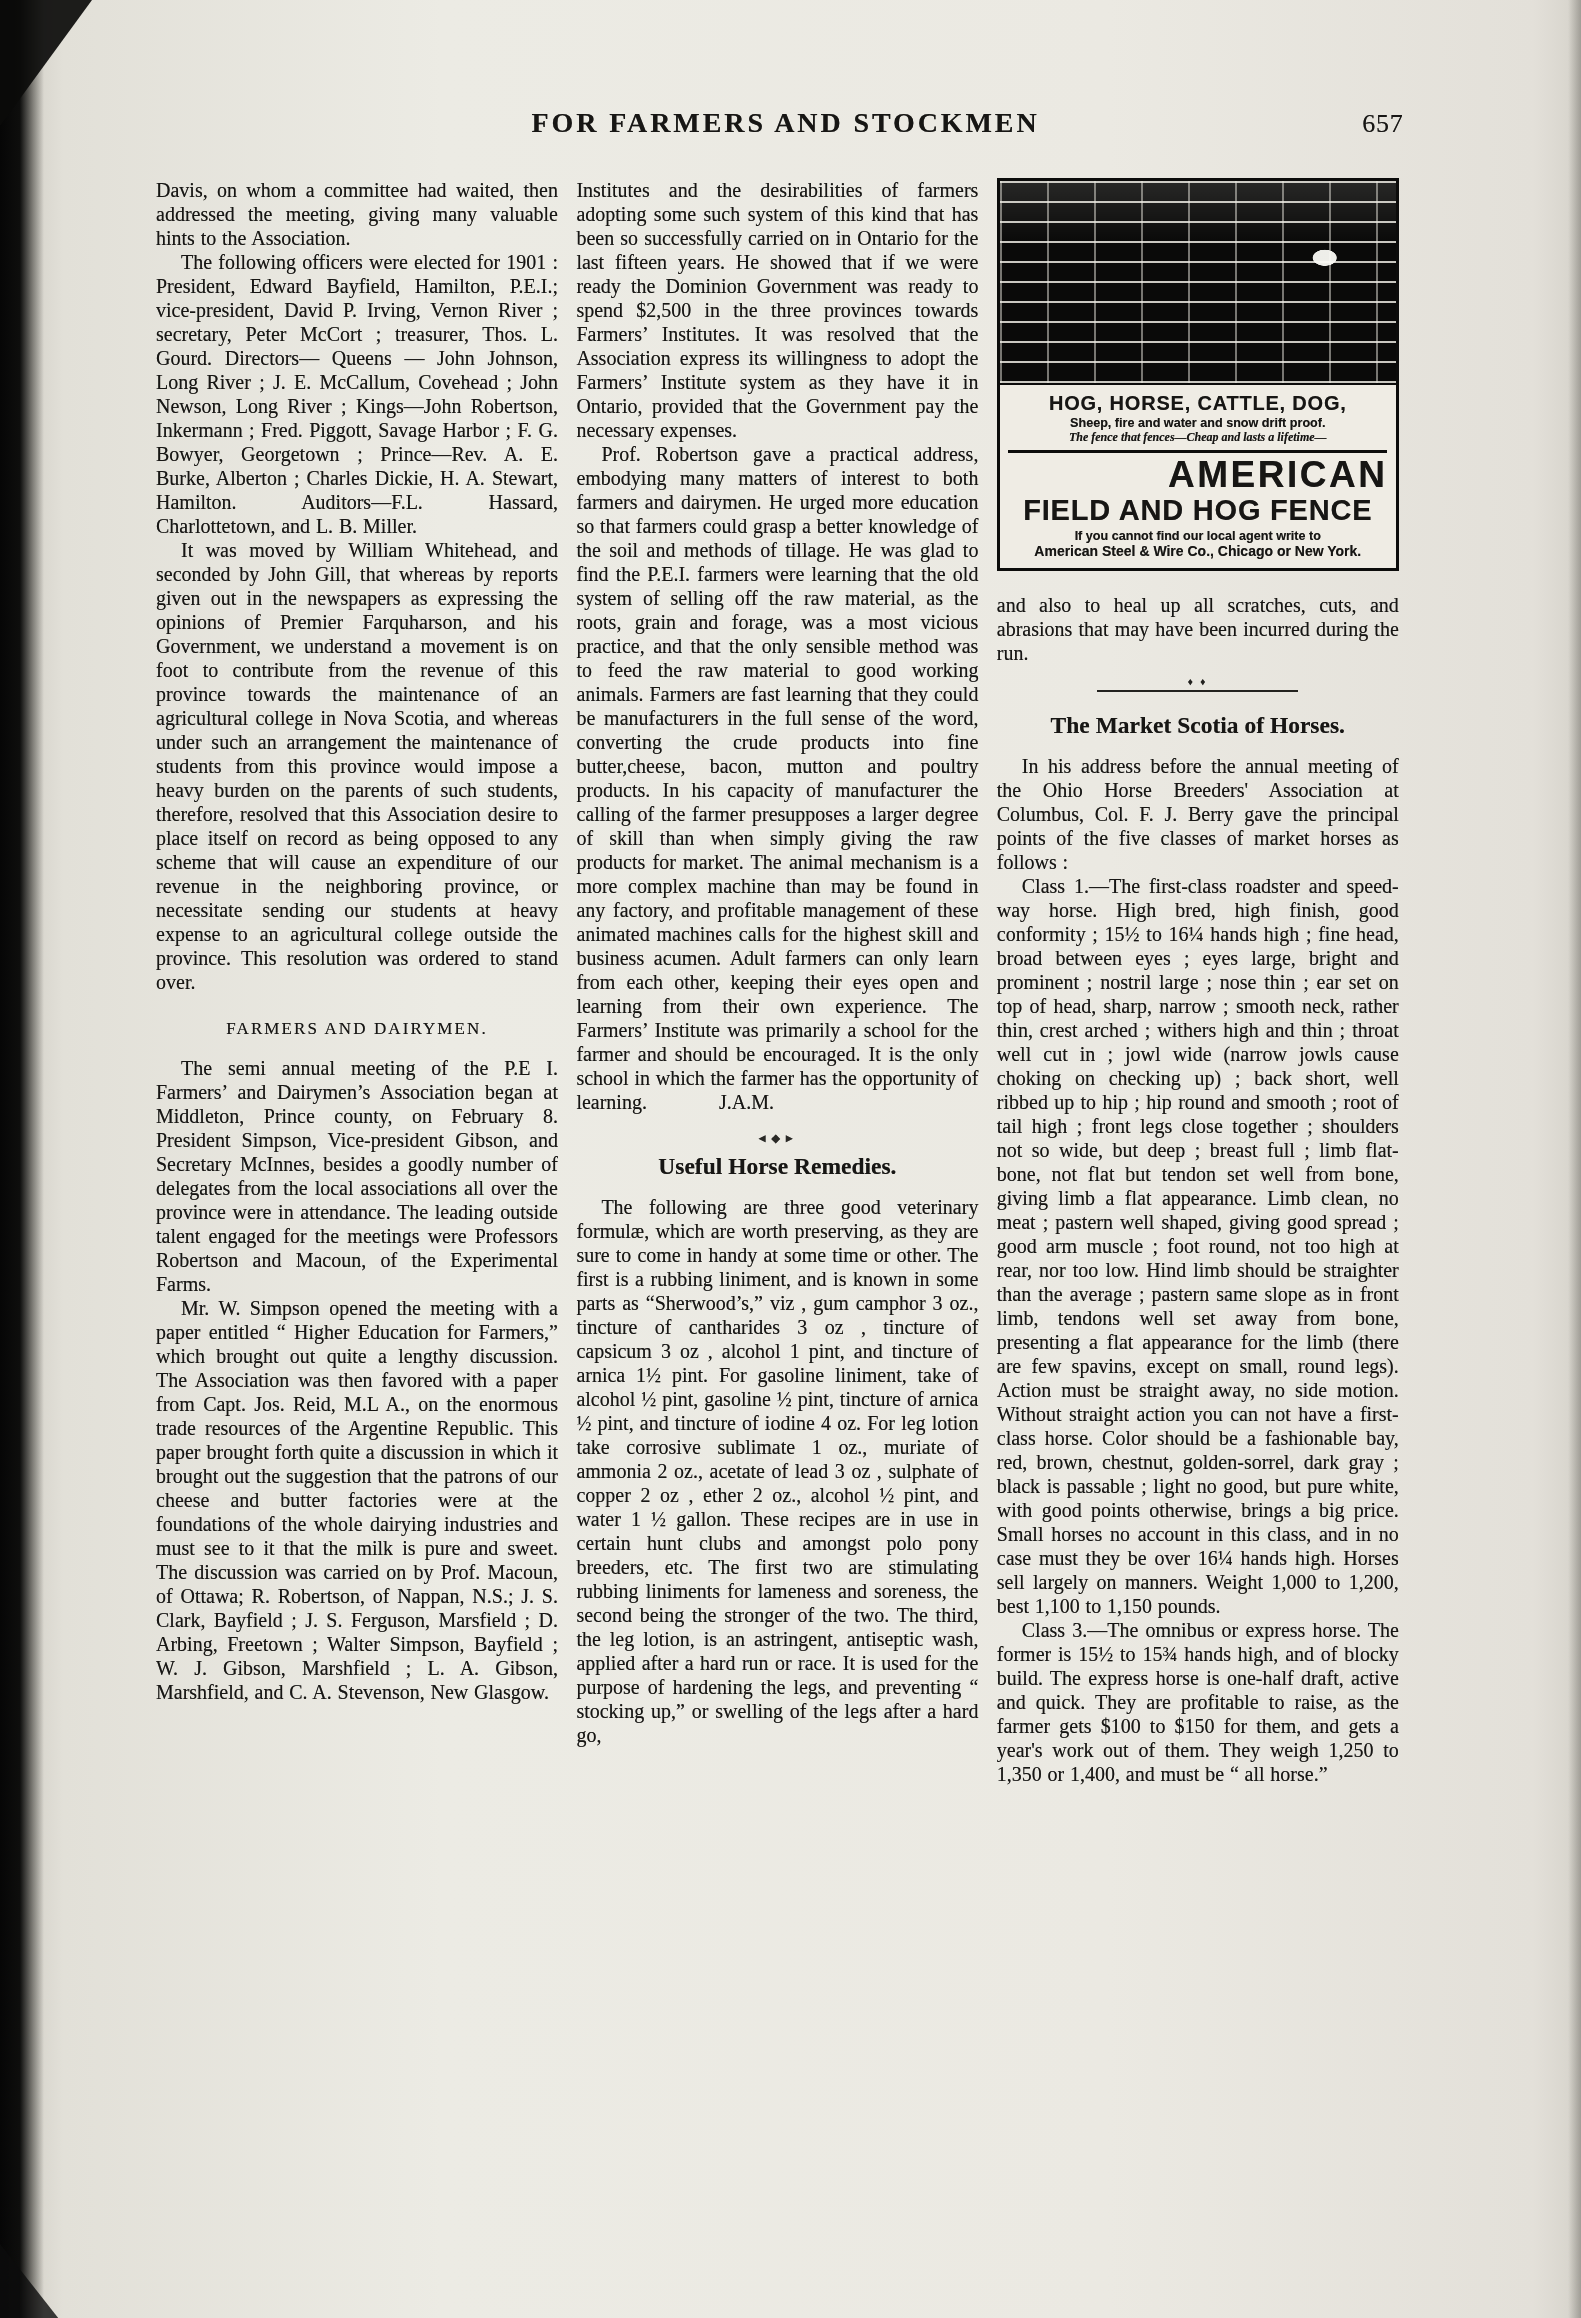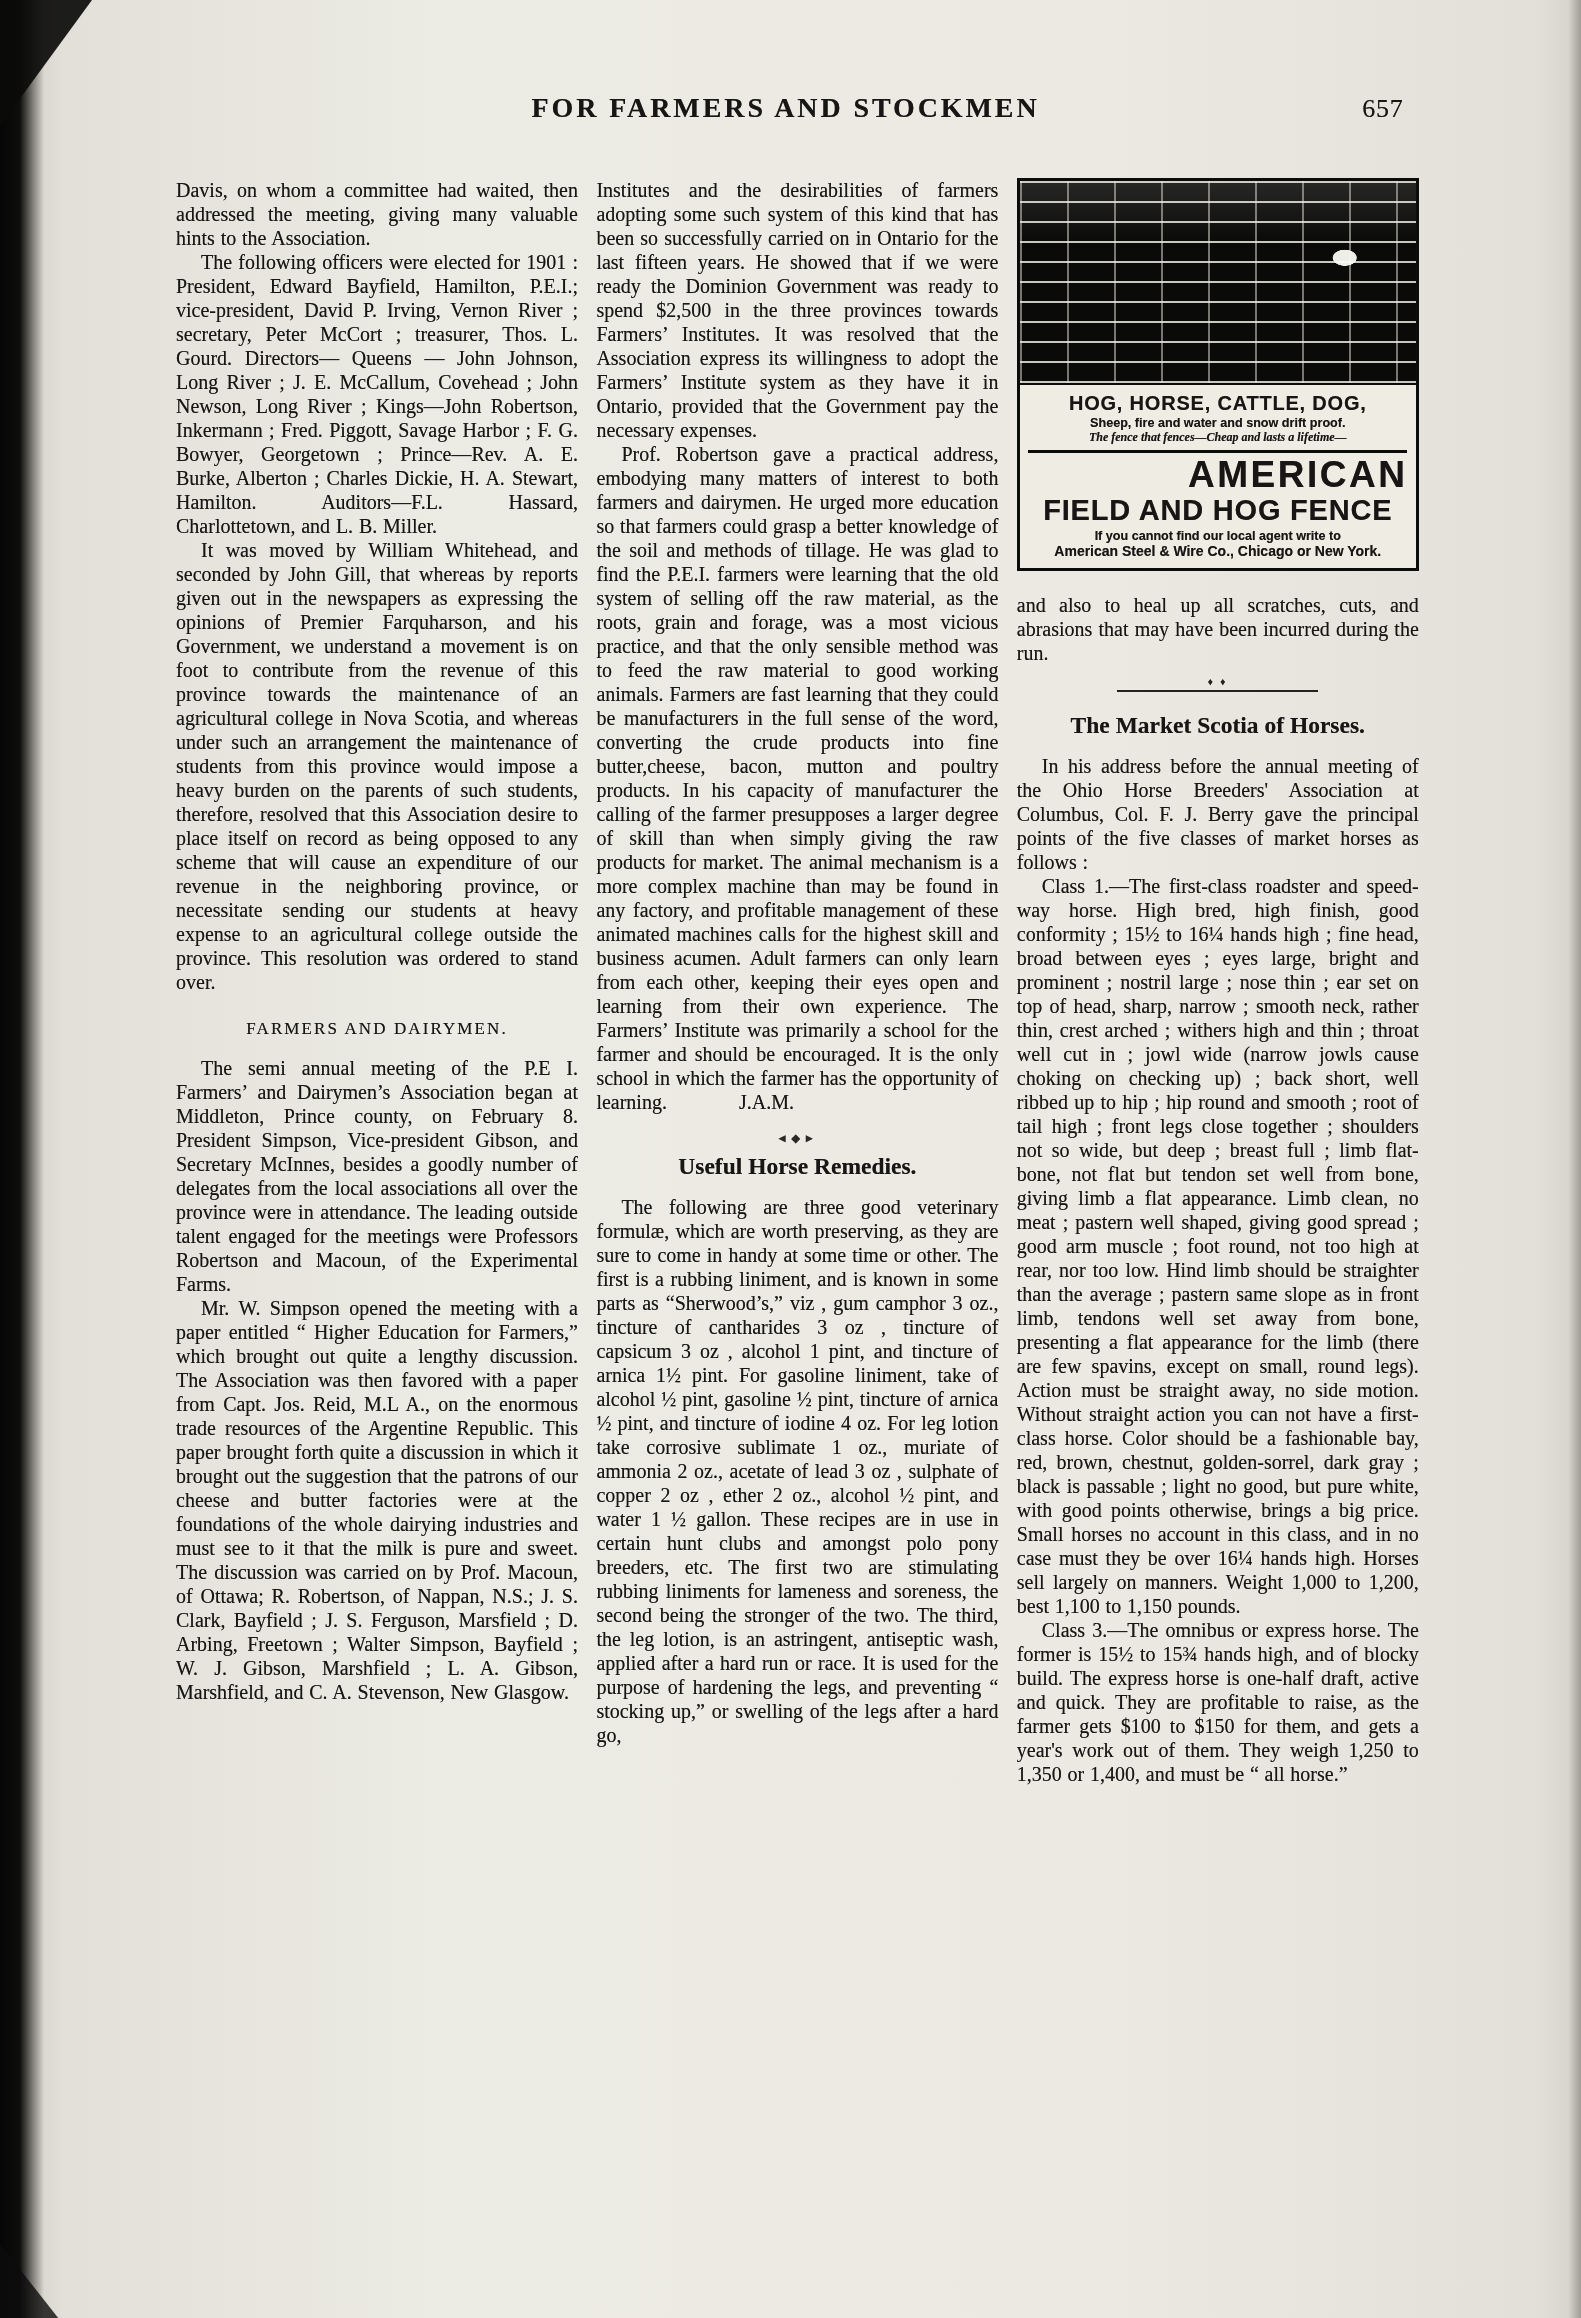--- a/index.html
+++ b/index.html
@@ -36,33 +36,33 @@
     border-right: 59px solid transparent;
     z-index: 6; opacity: .8;
   }
   .right-shade {
     position: absolute; right: 0; top: 0; width: 13.4px; height: 100%;
     background: linear-gradient(270deg, rgba(80,78,72,.4), rgba(80,78,72,0));
     z-index: 5;
   }
 
   .page-header {
-    position: absolute; top: 92px; left: 164px; width: 1243px; height: 47px;
+    position: absolute; top: 107px; left: 164px; width: 1243px; height: 47px;
   }
   .journal-title {
     text-align: center;
     font-size: 28px; font-weight: 700; letter-spacing: 2.9px;
   }
   .page-number {
     position: absolute; right: 3.4px; top: 1.7px;
     font-size: 26px; letter-spacing: 0.8px;
   }
 
   .columns {
-    position: absolute; top: 178px; left: 176px; width: 1243px;
+    position: absolute; top: 178px; left: 156px; width: 1243px;
     display: flex; gap: 18.4px;
   }
   .col { width: 402px; }
 
   .col p {
     margin: 0;
     font-size: 20px; line-height: 24px;
     text-align: justify;
     text-indent: 25px;
     word-spacing: 0.8px;

